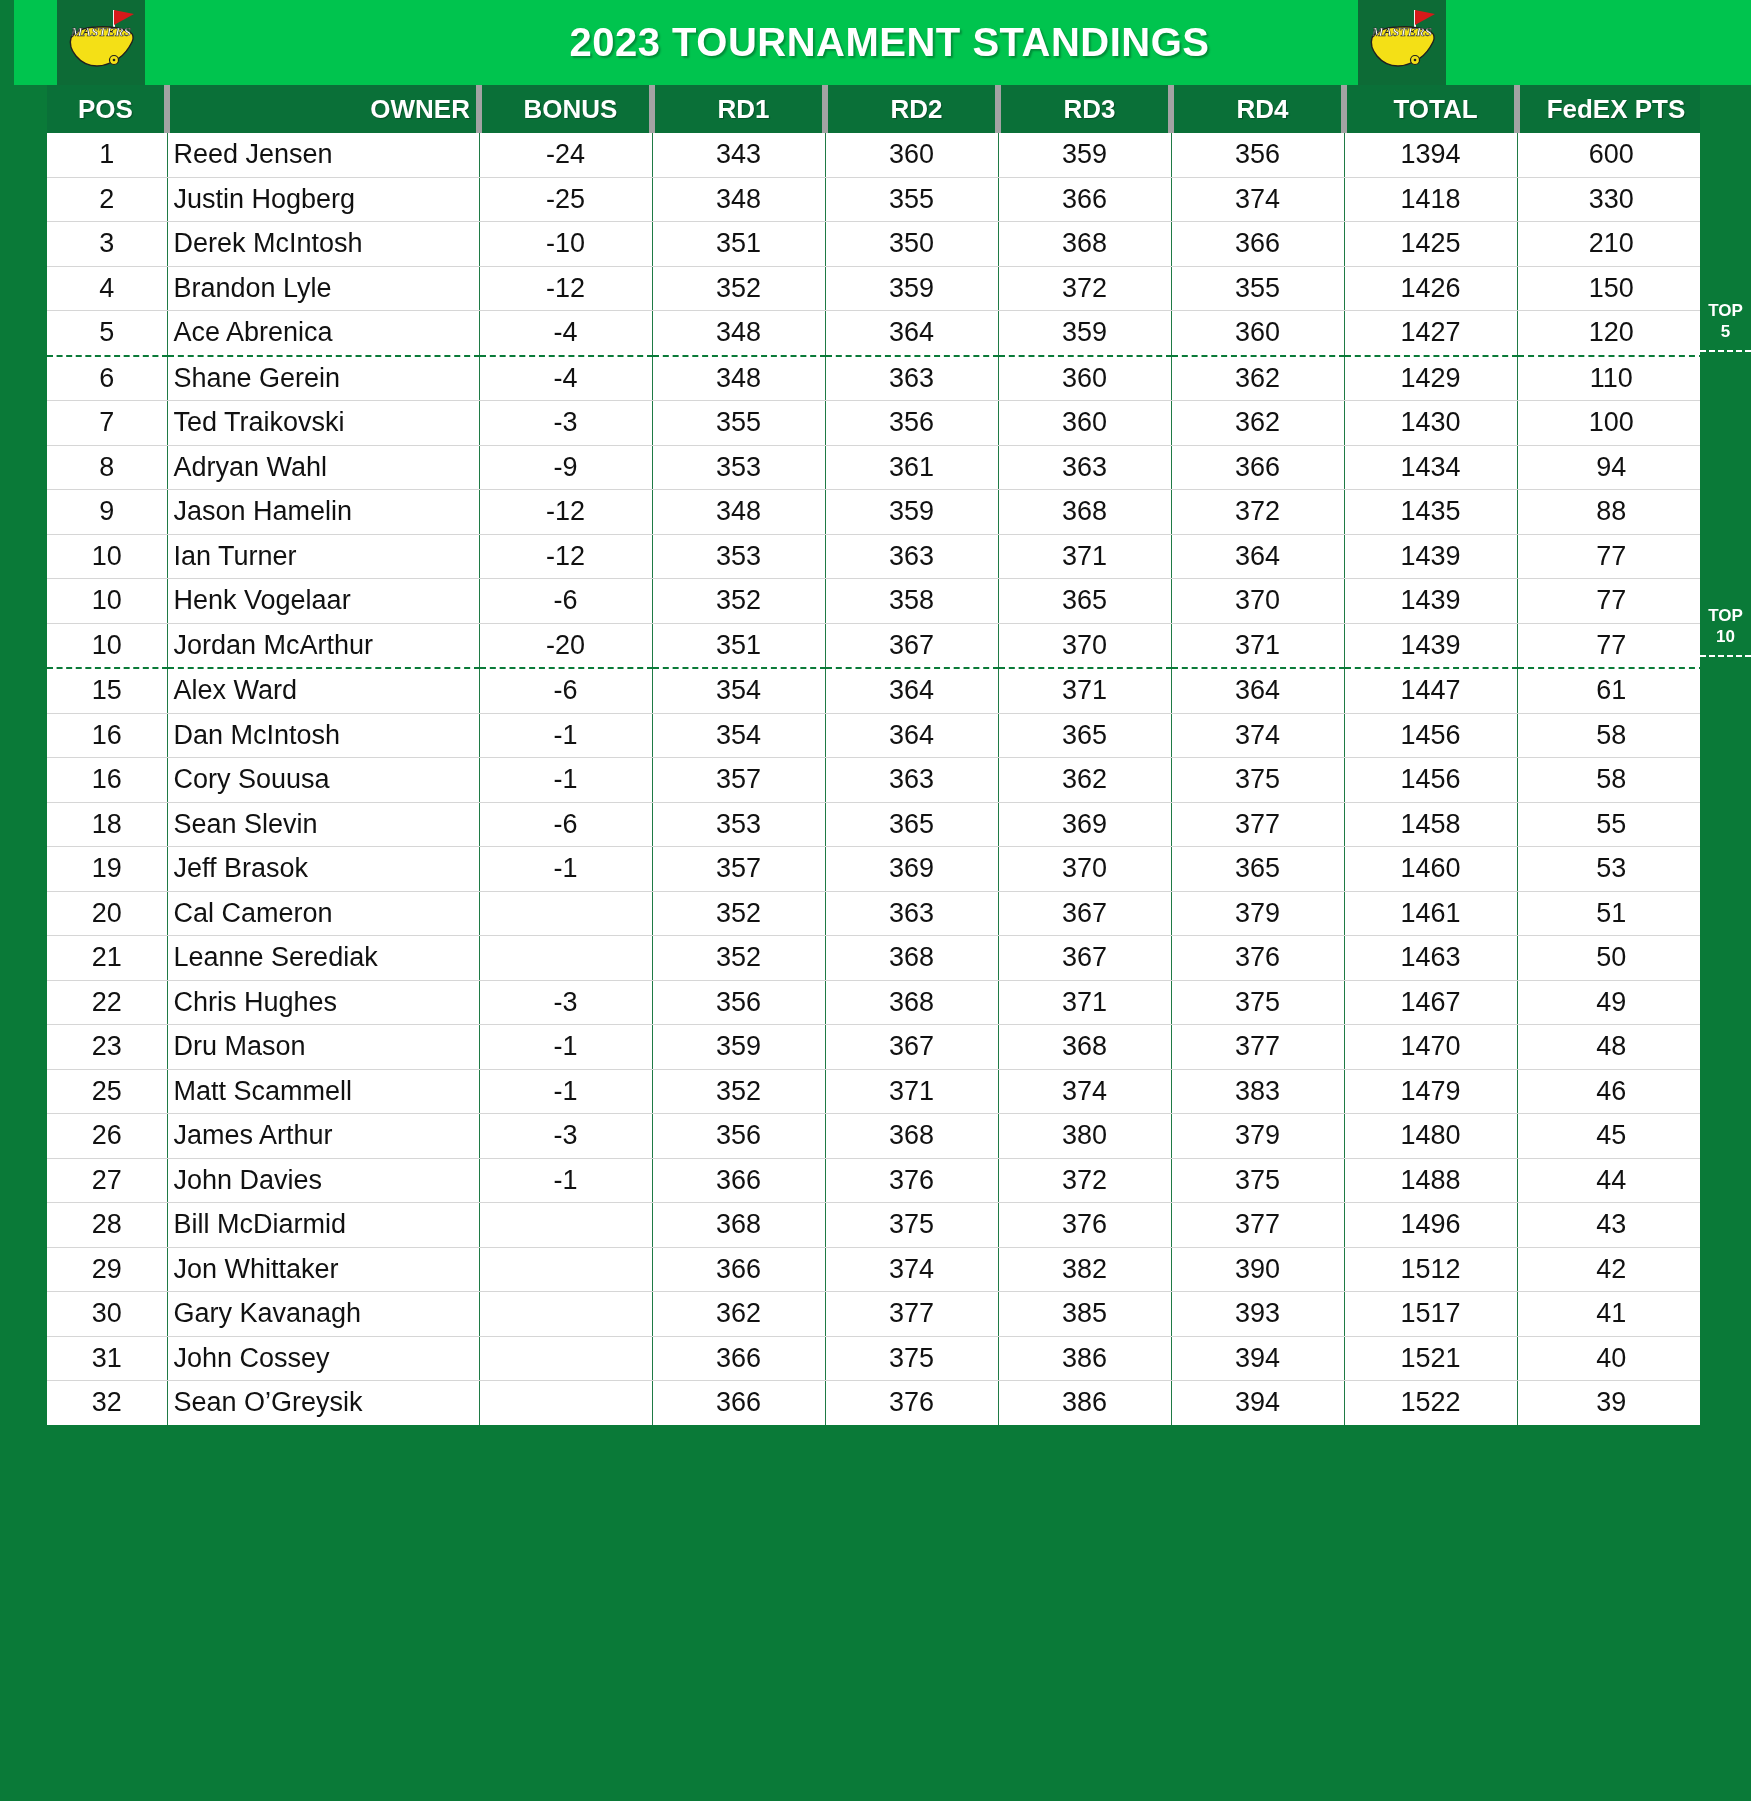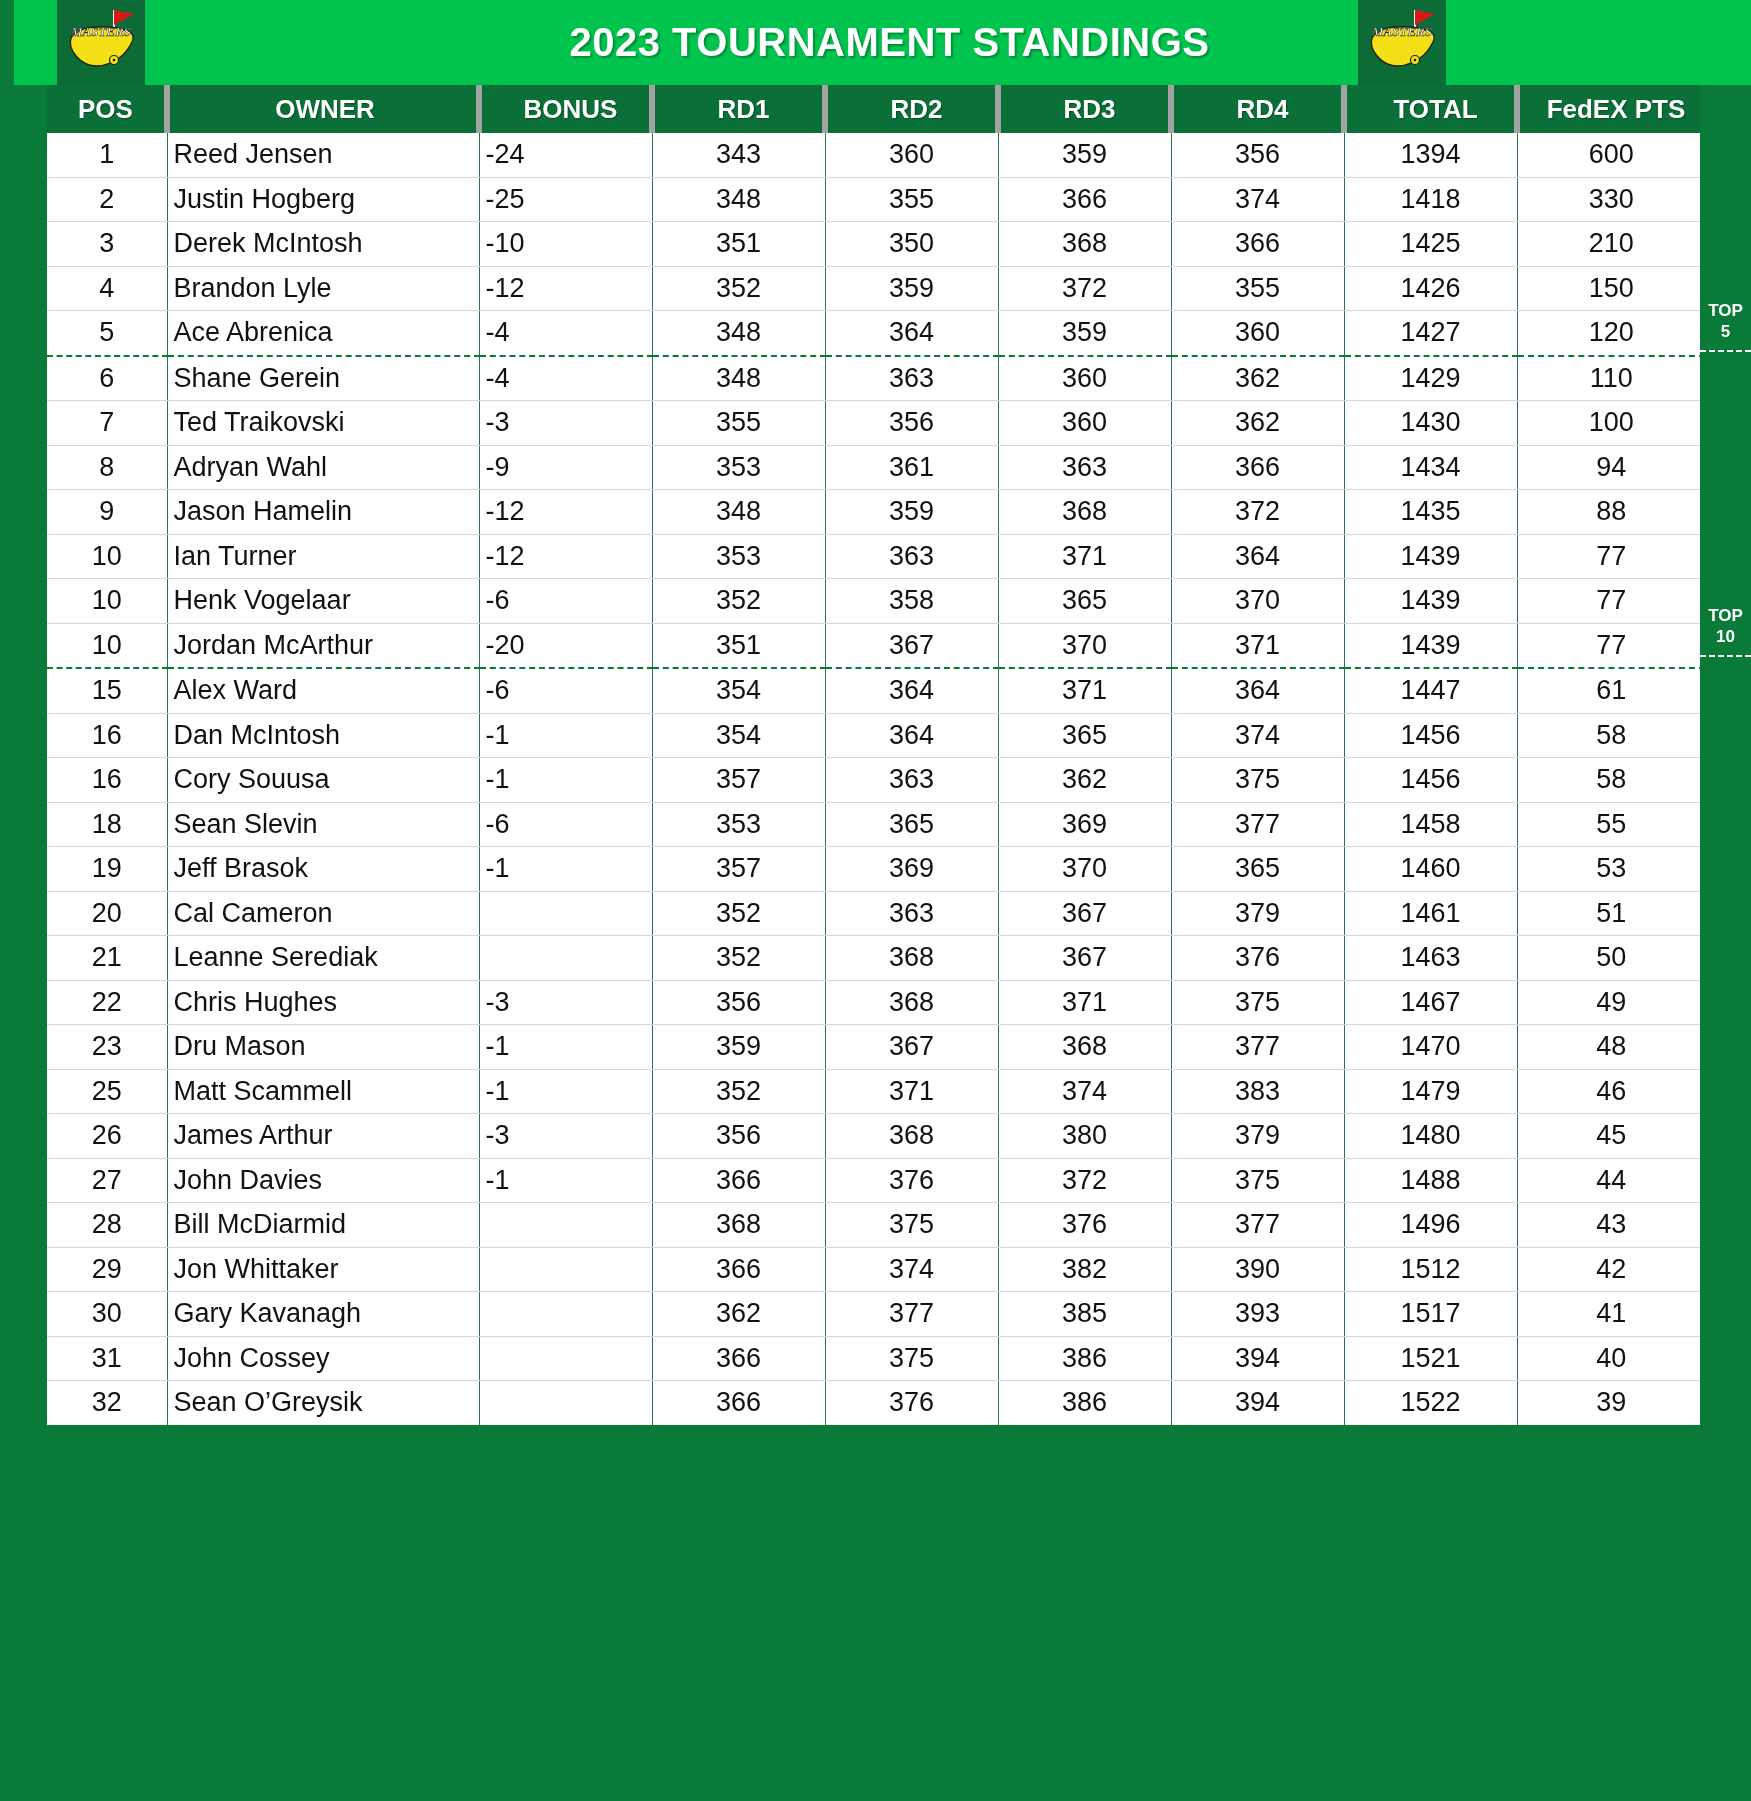--- a/index.html
+++ b/index.html
@@ -73,39 +73,39 @@
     color: #ffffff;
     font-size: 26px;
     font-weight: bold;
     height: 48px;
     padding: 0 6px;
     border-right: 6px solid #a3a3a3;
     text-shadow: 1px 1px 1px rgba(0,0,0,0.30);
     white-space: nowrap;
   }
   table.standings th.pos     { text-align: center; width: 105px; }
-  table.standings th.owner   { text-align: center;   width: 290px; padding-left: 10px; }
+  table.standings th.owner   { text-align: right;   width: 290px; padding-left: 10px; }
   table.standings th.num     { text-align: center; padding-left: 16px; }
   th.bonus { width: 145px; }
   th.rd    { width: 145px; }
   th.total { width: 145px; }
   th.fedex { width: 160px; border-right: none; }
 
   table.standings td {
     height: 43.5px;
     font-size: 27px;
     color: #111111;
     background: #ffffff;
     border-bottom: 1px solid #d6d6d6;
     padding: 0 6px;
     white-space: nowrap;
   }
   td.c-pos   { text-align: center; border-right: 1px solid #1f7a45; }
   td.c-owner { text-align: left; padding-left: 12px; border-right: 1px solid #1f7a45; }
-  td.c-bonus { text-align: left; border-right: 1px solid #1f7a45; }
+  td.c-bonus { text-align: center; border-right: 1px solid #1f7a45; }
   td.c-num   { text-align: center; border-right: 1px solid #1f7a45; }
   td.c-fedex { text-align: center; border-right: none; }
 
   tr.row-top5  td { border-bottom: 2px dashed #0a7a38; }
   tr.row-top10 td { border-bottom: 2px dashed #0a7a38; }
   tr.last td { border-bottom: none; }
 
   
   .gutter {
     position: absolute;

